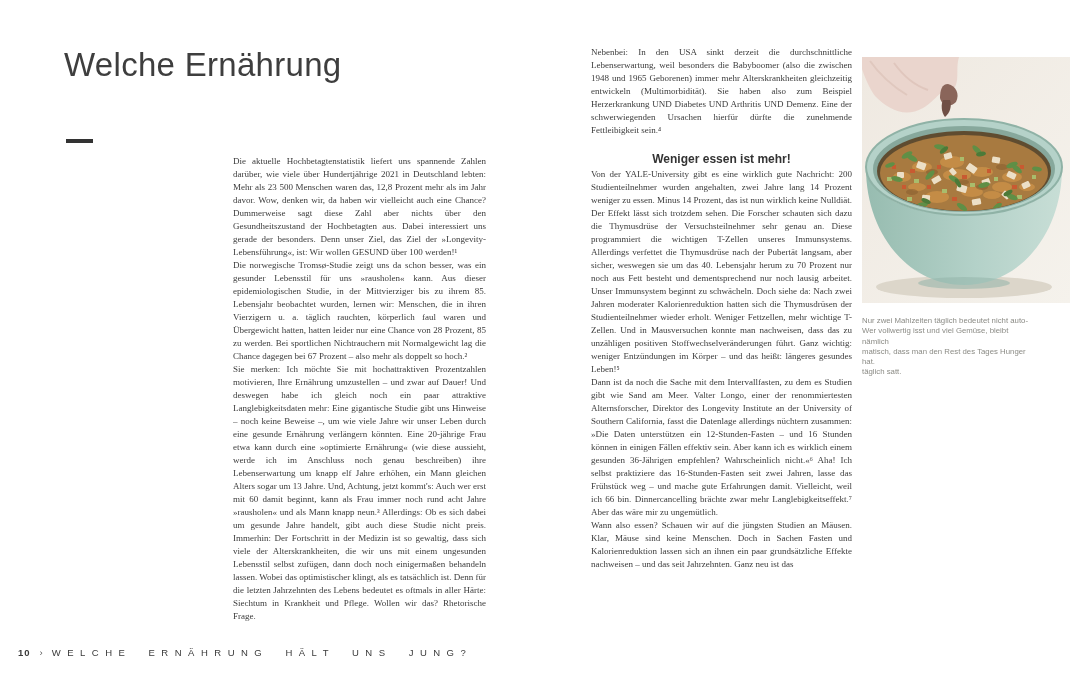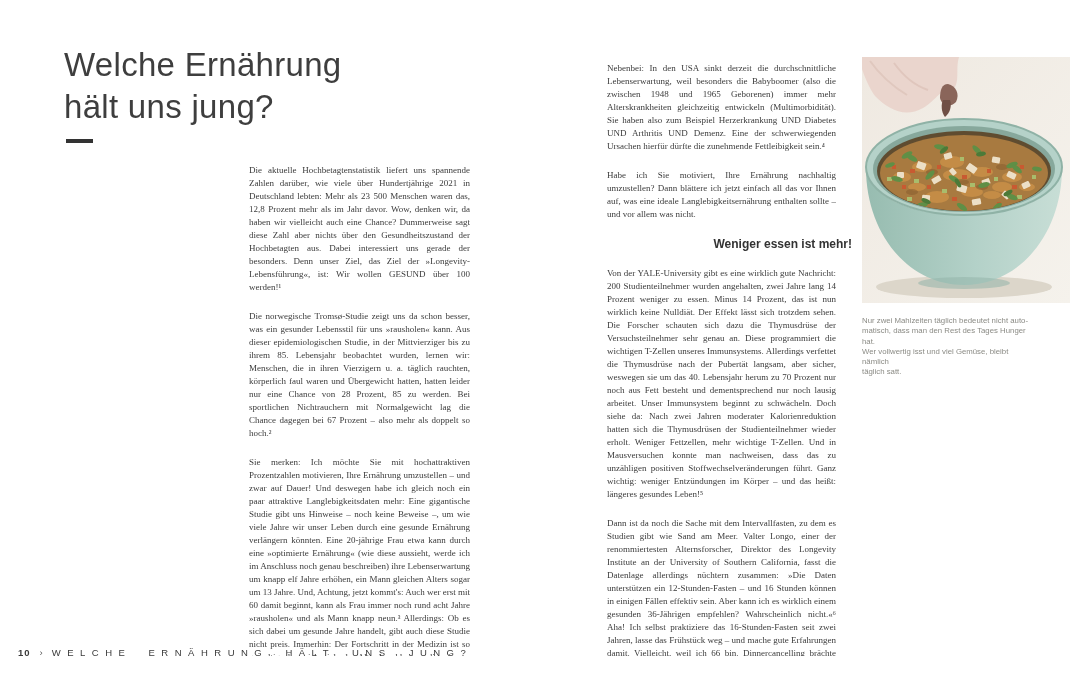--- a/index.html
+++ b/index.html
@@ -15,28 +15,28 @@
     font-family:"Liberation Sans", sans-serif;
     font-weight:300; font-size:33px; line-height:42px;
     color:#3e3e3e; letter-spacing:0.3px;
   }
   .title-rule { position:absolute; left:66px; top:139px; width:27px; height:4px; background:#333; }
 
   .body-col {
     position:absolute; font-size:9px; line-height:13px; color:#3b3b3b;
     text-align:justify; hyphens:auto; -webkit-hyphens:auto;
   }
-  .body-col p { margin:16px; }
-  #left-col  { left:233px; top:148px; width:253px; }
+  .body-col p { margin:0; }
+  #left-col  { left:233px; top:155px; width:253px; }
   #right-col { left:591px; top:46px;  width:261px; }
 
   .subhead {
     font-family:"Liberation Sans", sans-serif; font-weight:700;
     font-size:12px; line-height:14px; color:#333;
-    margin:15px 0 2px 0 !important; text-align:right;
+    margin:15px 0 2px 0 !important; text-align:center;
   }
 
   .footer {
     position:absolute; left:18px; top:647px;
     font-family:"Liberation Sans", sans-serif;
     font-size:9.5px; color:#3a3a3a; display:flex; align-items:flex-start;
   }
   .page-num { font-weight:700; margin-right:9px; letter-spacing:1px; }
   .footer-sep { margin-right:9px; color:#555; }
   .running-head { letter-spacing:6.5px; word-spacing:8px; }
@@ -51,44 +51,43 @@
   }
 </style>
 </head>
 <body>
 
 <div class="spread">
 
   <div>
     <div class="page-title">
       <div>Welche Ernährung</div>
-      <div>hält uns jung?</div>
     </div>
     <div class="title-rule"></div>
 
     <div class="body-col" id="left-col" lang="de">
       <p>Die aktuelle Hochbetagtenstatistik liefert uns spannende Zahlen darüber, wie viele über Hundertjährige 2021 in Deutschland lebten: Mehr als 23 500 Menschen waren das, 12,8 Prozent mehr als im Jahr davor. Wow, denken wir, da haben wir vielleicht auch eine Chance? Dummerweise sagt diese Zahl aber nichts über den Gesundheitszustand der Hochbetagten aus. Dabei interessiert uns gerade der besonders. Denn unser Ziel, das Ziel der »Longevity-Lebensführung«, ist: Wir wollen GESUND über 100 werden!¹</p>
       <p>Die norwegische Tromsø-Studie zeigt uns da schon besser, was ein gesunder Lebensstil für uns »rausholen« kann. Aus dieser epidemiologischen Studie, in der Mittvierziger bis zu ihrem 85. Lebensjahr beobachtet wurden, lernen wir: Menschen, die in ihren Vierzigern u. a. täglich rauchten, körperlich faul waren und Übergewicht hatten, hatten leider nur eine Chance von 28 Prozent, 85 zu werden. Bei sportlichen Nichtrauchern mit Normalgewicht lag die Chance dagegen bei 67 Prozent – also mehr als doppelt so hoch.²</p>
       <p>Sie merken: Ich möchte Sie mit hochattraktiven Prozentzahlen motivieren, Ihre Ernährung umzustellen – und zwar auf Dauer! Und deswegen habe ich gleich noch ein paar attraktive Langlebigkeitsdaten mehr: Eine gigantische Studie gibt uns Hinweise – noch keine Beweise –, um wie viele Jahre wir unser Leben durch eine gesunde Ernährung verlängern könnten. Eine 20-jährige Frau etwa kann durch eine »optimierte Ernährung« (wie diese aussieht, werde ich im Anschluss noch genau beschreiben) ihre Lebenserwartung um knapp elf Jahre erhöhen, ein Mann gleichen Alters sogar um 13 Jahre. Und, Achtung, jetzt kommt's: Auch wer erst mit 60 damit beginnt, kann als Frau immer noch rund acht Jahre »rausholen« und als Mann knapp neun.³ Allerdings: Ob es sich dabei um gesunde Jahre handelt, gibt auch diese Studie nicht preis. Immerhin: Der Fortschritt in der Medizin ist so gewaltig, dass sich viele der Alterskrankheiten, die wir uns mit einem ungesunden Lebensstil selbst zufügen, dann doch noch einigermaßen behandeln lassen. Wobei das optimistischer klingt, als es tatsächlich ist. Denn für die letzten Jahrzehnten des Lebens bedeutet es oftmals in aller Härte: Siechtum in Krankheit und Pflege. Wollen wir das? Rhetorische Frage.</p>
     </div>
 
     <div class="footer">
       <span class="page-num">10</span>
       <span class="footer-sep">›</span>
       <span class="running-head">WELCHE ERNÄHRUNG HÄLT UNS JUNG?</span>
     </div>
   </div>
 
   <div>
     <div class="body-col" id="right-col" lang="de">
       <p>Nebenbei: In den USA sinkt derzeit die durchschnittliche Lebenserwartung, weil besonders die Babyboomer (also die zwischen 1948 und 1965 Geborenen) immer mehr Alterskrankheiten gleichzeitig entwickeln (Multimorbidität). Sie haben also zum Beispiel Herzerkrankung UND Diabetes UND Arthritis UND Demenz. Eine der schwerwiegenden Ursachen hierfür dürfte die zunehmende Fettleibigkeit sein.⁴</p>
-      <p>Habe ich Sie motiviert, Ihre Ernährung nachhaltig umzustellen? Dann blättere ich jetzt einfach all das vor Ihnen auf, was eine ideale Langlebigkeitsernährung enthalten sollte – und vor allem was nicht.</p>
       <p class="subhead">Weniger essen ist mehr!</p>
       <p>Von der YALE-University gibt es eine wirklich gute Nachricht: 200 Studienteilnehmer wurden angehalten, zwei Jahre lang 14 Prozent weniger zu essen. Minus 14 Prozent, das ist nun wirklich keine Nulldiät. Der Effekt lässt sich trotzdem sehen. Die Forscher schauten sich dazu die Thymusdrüse der Versuchsteilnehmer sehr genau an. Diese programmiert die wichtigen T-Zellen unseres Immunsystems. Allerdings verfettet die Thymusdrüse nach der Pubertät langsam, aber sicher, weswegen sie um das 40. Lebensjahr herum zu 70 Prozent nur noch aus Fett besteht und dementsprechend nur noch lausig arbeitet. Unser Immunsystem beginnt zu schwächeln. Doch siehe da: Nach zwei Jahren moderater Kalorienreduktion hatten sich die Thymusdrüsen der Studienteilnehmer wieder erholt. Weniger Fettzellen, mehr wichtige T-Zellen. Und in Mausversuchen konnte man nachweisen, dass das zu unzähligen positiven Stoffwechselveränderungen führt. Ganz wichtig: weniger Entzündungen im Körper – und das heißt: längeres gesundes Leben!⁵</p>
       <p>Dann ist da noch die Sache mit dem Intervallfasten, zu dem es Studien gibt wie Sand am Meer. Valter Longo, einer der renommiertesten Alternsforscher, Direktor des Longevity Institute an der University of Southern California, fasst die Datenlage allerdings nüchtern zusammen: »Die Daten unterstützen ein 12-Stunden-Fasten – und 16 Stunden können in einigen Fällen effektiv sein. Aber kann ich es wirklich einem gesunden 36-Jährigen empfehlen? Wahrscheinlich nicht.«⁶ Aha! Ich selbst praktiziere das 16-Stunden-Fasten seit zwei Jahren, lasse das Frühstück weg – und mache gute Erfahrungen damit. Vielleicht, weil ich 66 bin. Dinnercancelling brächte zwar mehr Langlebigkeitseffekt.⁷ Aber das wäre mir zu ungemütlich.</p>
+      <p>Wann also essen? Schauen wir auf die jüngsten Studien an Mäusen. Klar, Mäuse sind keine Menschen. Doch in Sachen Fasten und Kalorienreduktion lassen sich an ihnen ein paar grundsätzliche Effekte nachweisen – und das seit Jahrzehnten. Ganz neu ist das</p>
     </div>
 
     <div class="photo">
       <svg width="208" height="246" viewBox="0 0 208 246" xmlns="http://www.w3.org/2000/svg">
         <defs>
           <linearGradient id="wall" x1="0" y1="0" x2="1" y2="1">
             <stop offset="0" stop-color="#efe9e1"></stop>
             <stop offset="1" stop-color="#f5f2ec"></stop>
           </linearGradient>
           <linearGradient id="bowlGrad" x1="0" y1="0" x2="1" y2="0">
@@ -212,19 +211,19 @@
             <ellipse cx="96" cy="126" rx="5" ry="2.2" transform="rotate(60 96 126)"></ellipse>
             <ellipse cx="146" cy="136" rx="5" ry="2.2" transform="rotate(-30 146 136)"></ellipse>
             <ellipse cx="64" cy="144" rx="5" ry="2.2" transform="rotate(25 64 144)"></ellipse>
           </g>
         </g>
       </svg>
     </div>
 
     <div class="caption">
       <div>Nur zwei Mahlzeiten täglich bedeutet nicht auto-</div>
+      <div>Wer vollwertig isst und viel Gemüse, bleibt nämlich</div>
       <div>matisch, dass man den Rest des Tages Hunger hat.</div>
-      <div>Wer vollwertig isst und viel Gemüse, bleibt nämlich</div>
       <div>täglich satt.</div>
     </div>
   </div>
 
 </div>
 
 </body></html>

